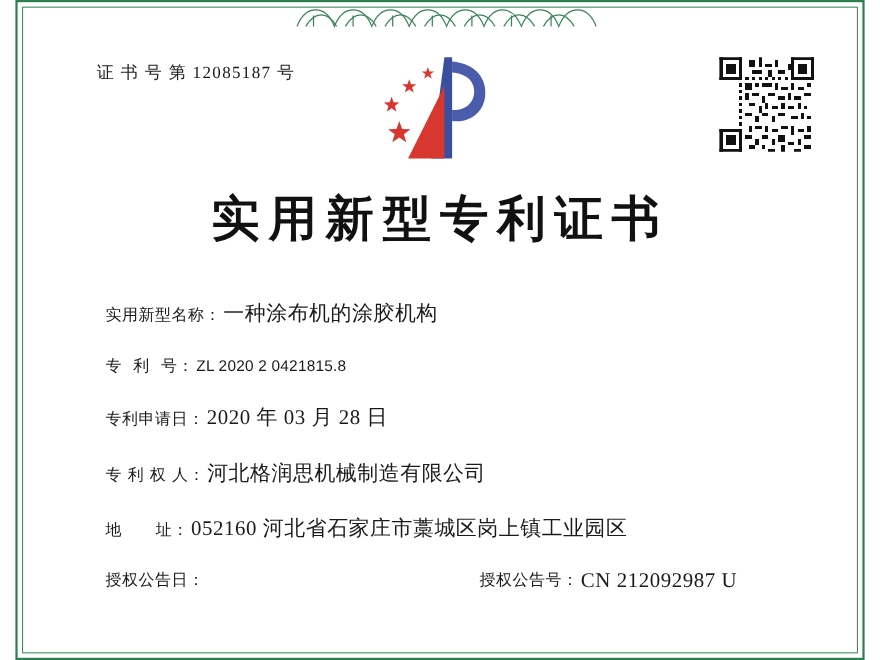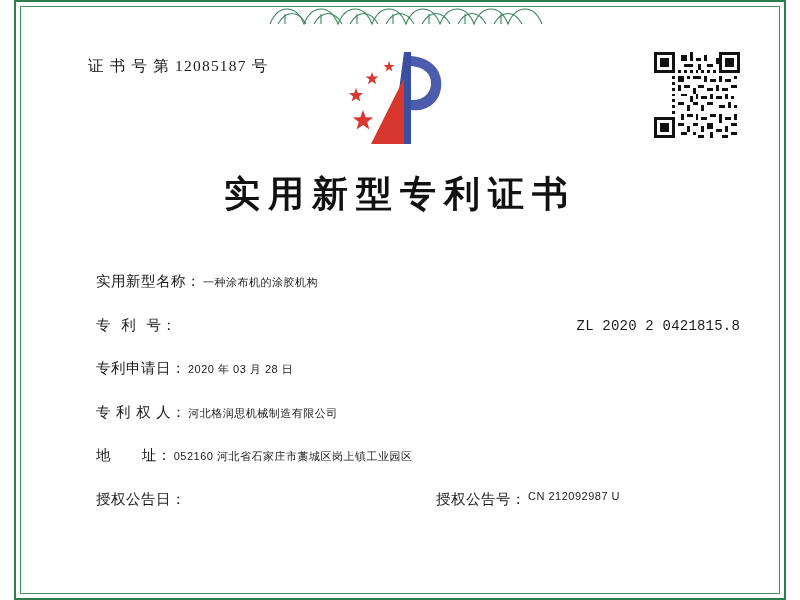--- a/index.html
+++ b/index.html
@@ -84,21 +84,21 @@
   }
   .emblem svg { display:block; }
 
   
   .title {
     position: absolute;
     left: 0;
     right: 0;
     top: 170px;
     text-align: center;
-    font-size: 36px;
+    font-size: 44px;
     letter-spacing: 8px;
     color: #111111;
     font-weight: 700;
     font-family: Liberation Mono, monospace;
   }
 
   
   .fields {
     position: absolute;
     left: 96px;
@@ -115,30 +115,29 @@
   .field-label {
     flex: 0 0 auto;
     white-space: pre;
     font-family: "DejaVu Sans", "Liberation Sans", sans-serif;
     font-size: 14.5px;
     letter-spacing: 0.5px;
   }
   .field-value {
     flex: 1 1 auto;
     white-space: pre;
-    font-family: Liberation Sans, sans-serif;
-    font-size: 11px;
+    font-family: Liberation Serif, serif;
+    font-size: 19px;
     letter-spacing: 0.5px;
     padding-left: 2px;
   }
   .field-value.mono {
-    font-family: Liberation Mono, monospace;
+    font-family: Liberation Sans, sans-serif;
     font-size: 14px;
     letter-spacing: 0.2px;
-    text-align: right;
   }
 
   
   .field-row.dual {
     display: flex;
     align-items: baseline;
   }
   .dual-left {
     flex: 0 0 340px;
     display: flex;

